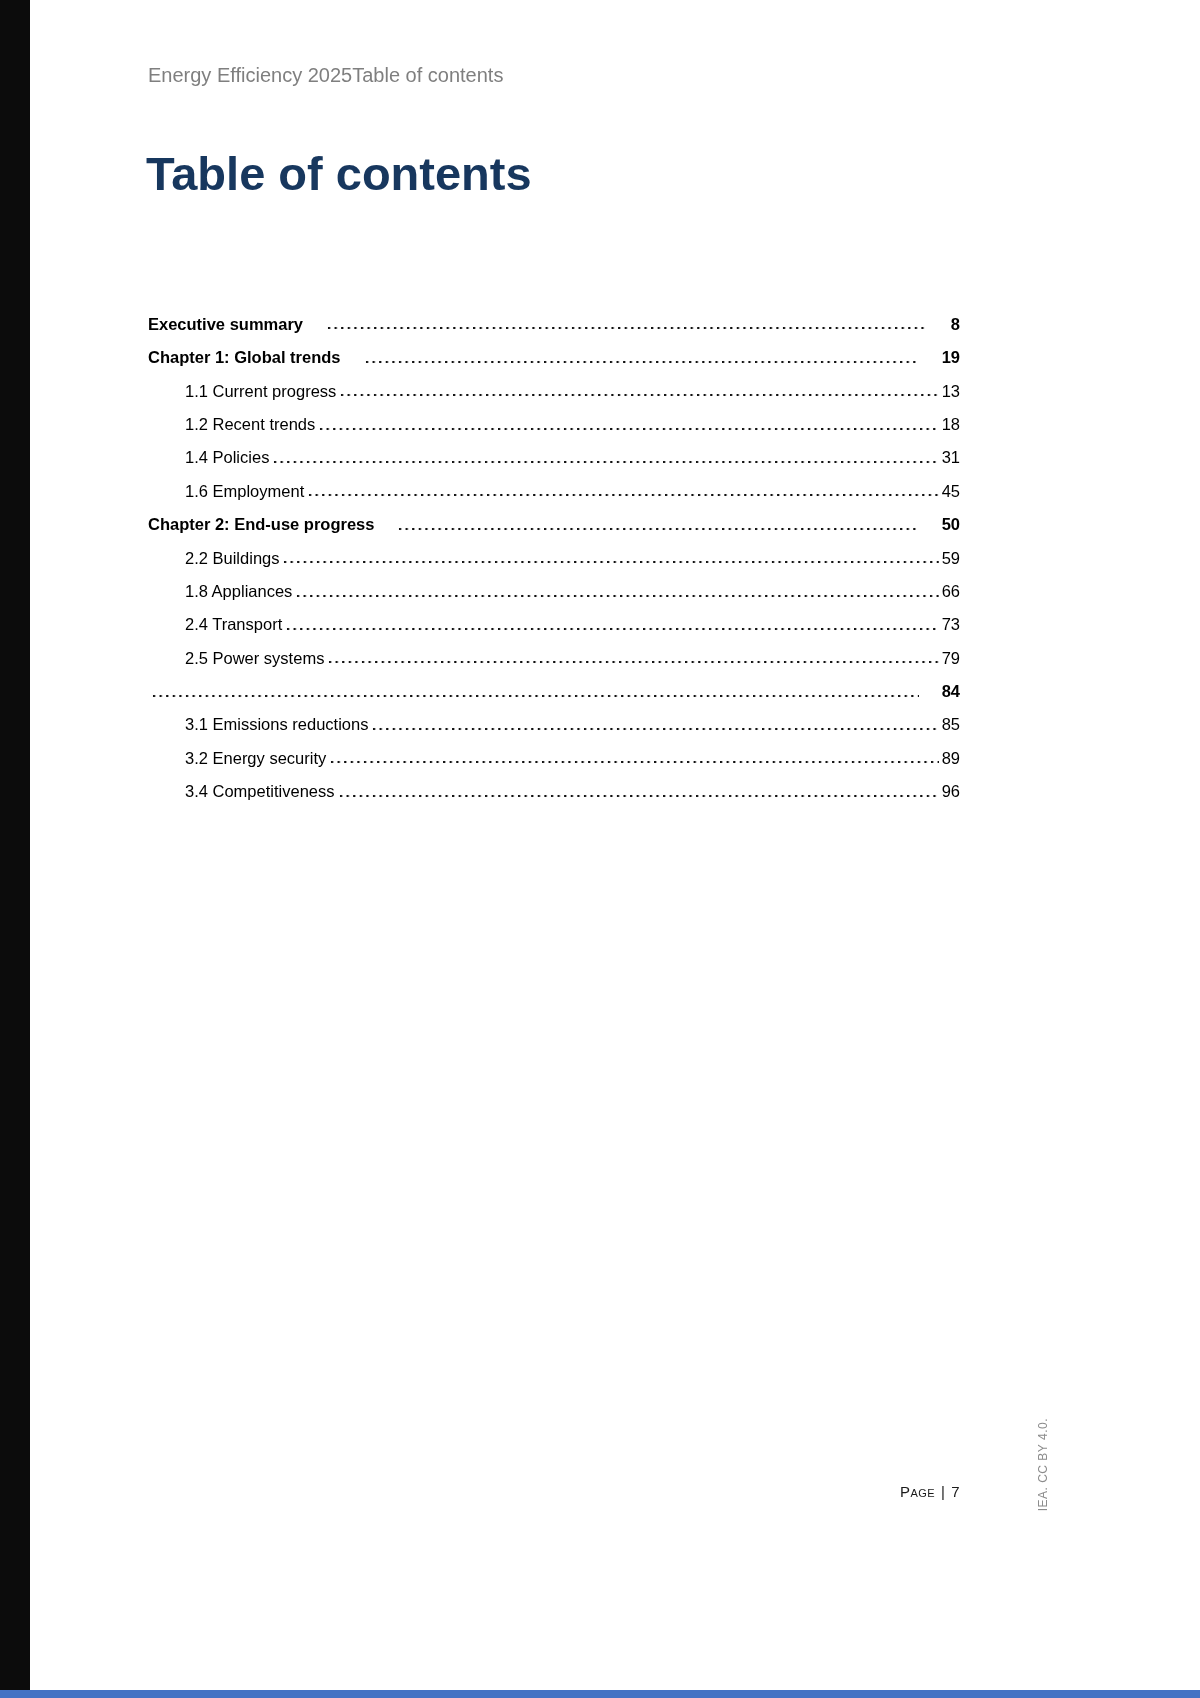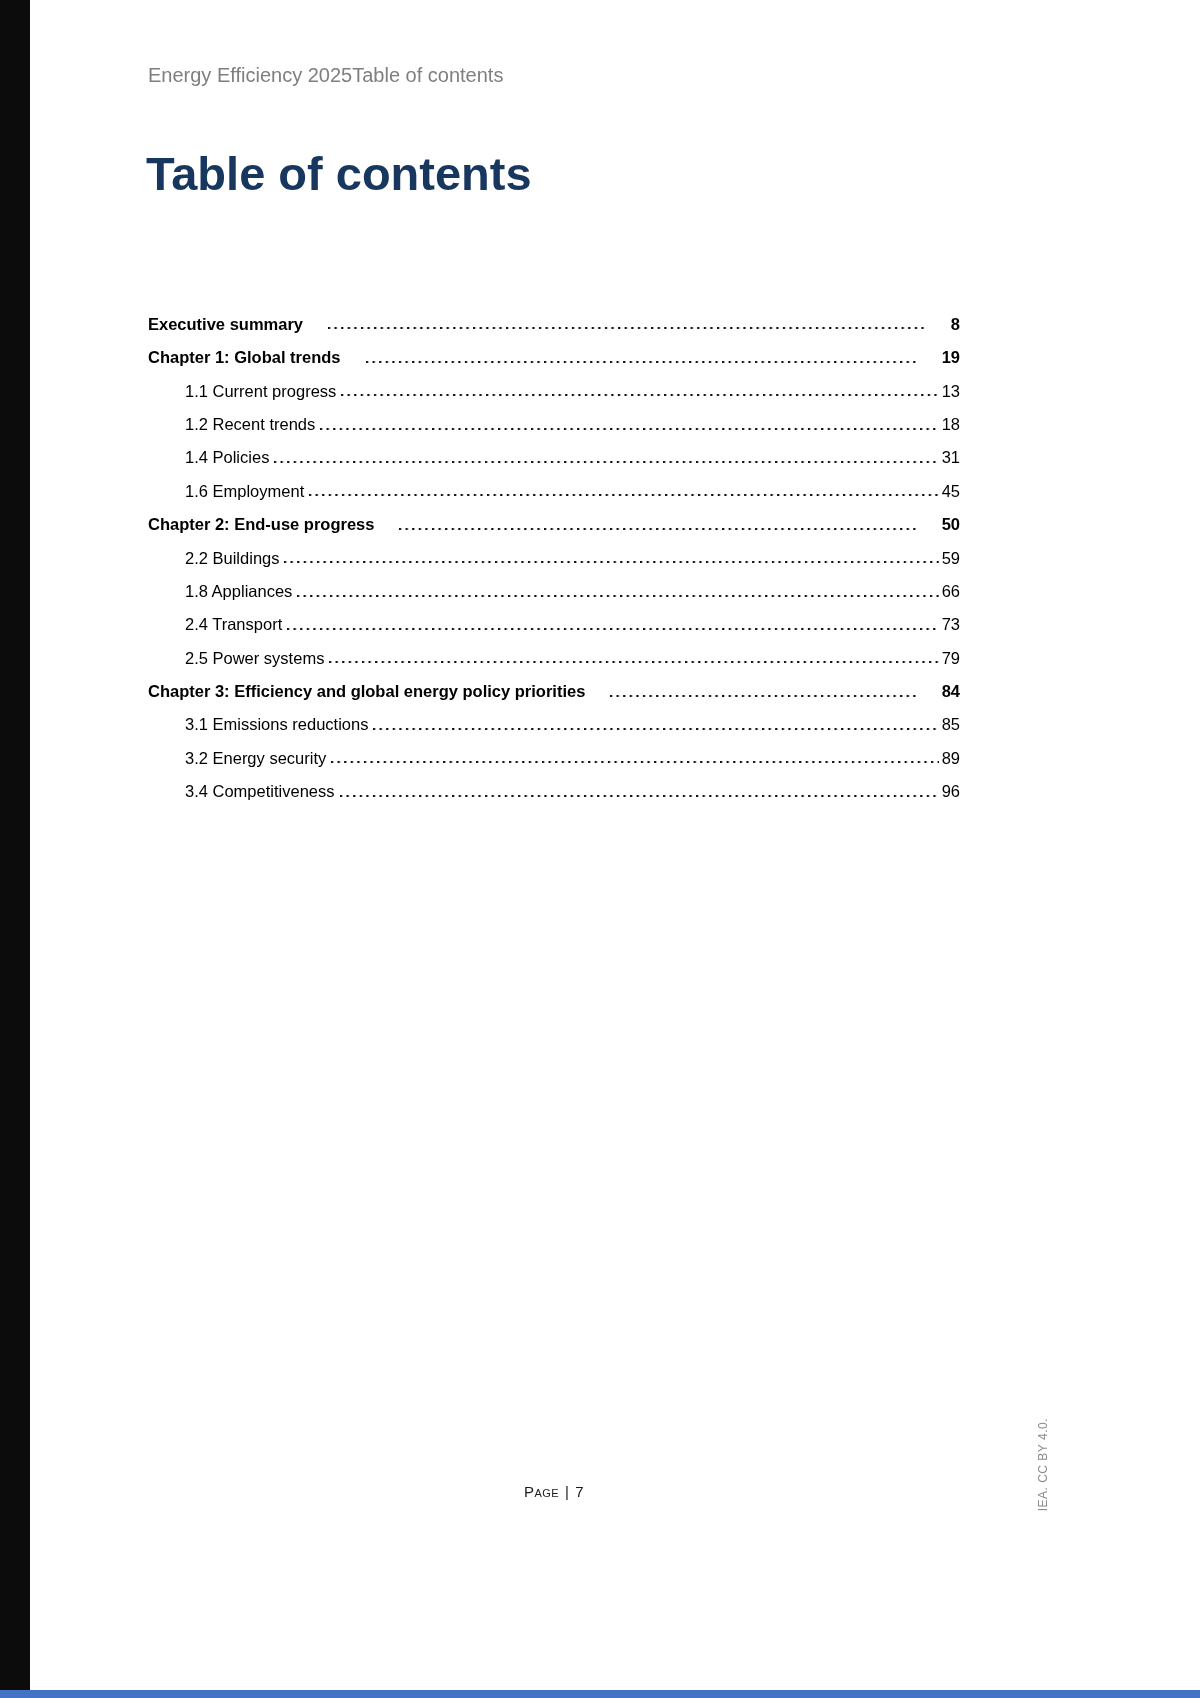--- a/index.html
+++ b/index.html
@@ -52,21 +52,21 @@
     height: 4px;
     margin: 0 3px 4px 4px;
     background-image: radial-gradient(circle at 2px 2px, #111 1.15px, transparent 1.55px);
     background-size: 6.6px 4px;
     background-position: left bottom;
     background-repeat: repeat-x;
   }
   .doc-footer {
     position: absolute;
     left: 148px; top: 1483px; width: 812px;
-    text-align: center;
+    text-align: right;
     font-size: 15px;
     color: #1a1a1a;
     font-variant: small-caps;
     letter-spacing: 0.4px;
   }
   .doc-footer .sep { margin: 0 6px; }
   .side-label {
     position: absolute;
     left: 1036px; top: 1418px;
     writing-mode: vertical-rl;
@@ -147,21 +147,20 @@
         <span class="toc-label">2.4 Transport</span>
         <span class="toc-dots"></span>
         <span class="toc-page">73</span>
       </div>
       <div class="toc-row lvl1">
         <span class="toc-label">2.5 Power systems</span>
         <span class="toc-dots"></span>
         <span class="toc-page">79</span>
       </div>
       <div class="toc-row lvl0">
-        <span class="toc-label">Chapter 3: Efficiency and global energy policy priorities</span>
         <span class="toc-dots"></span>
         <span class="toc-page">84</span>
       </div>
       <div class="toc-row lvl1">
         <span class="toc-label">3.1 Emissions reductions</span>
         <span class="toc-dots"></span>
         <span class="toc-page">85</span>
       </div>
       <div class="toc-row lvl1">
         <span class="toc-label">3.2 Energy security</span>

